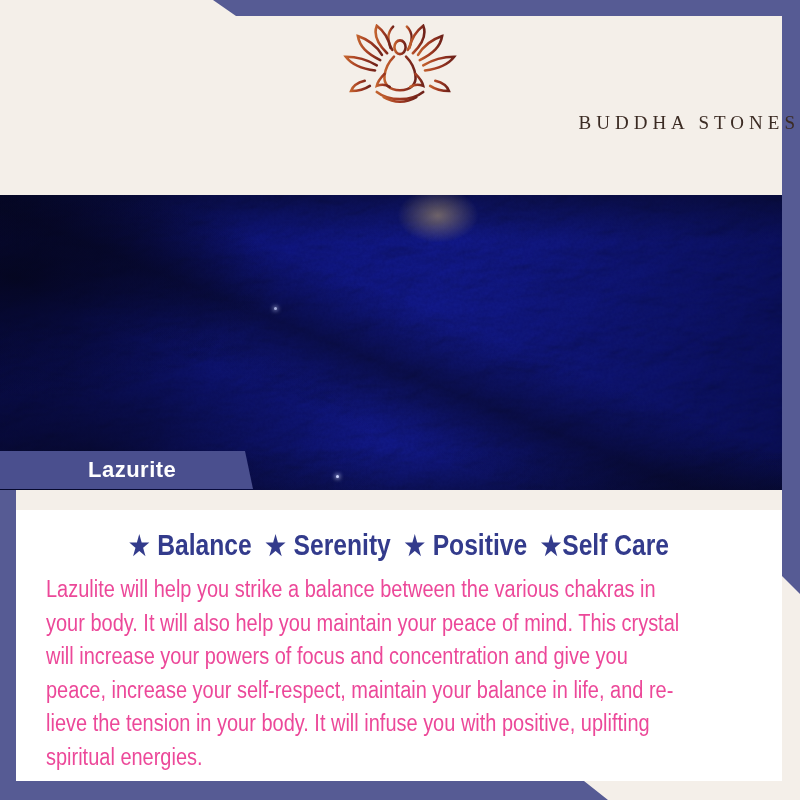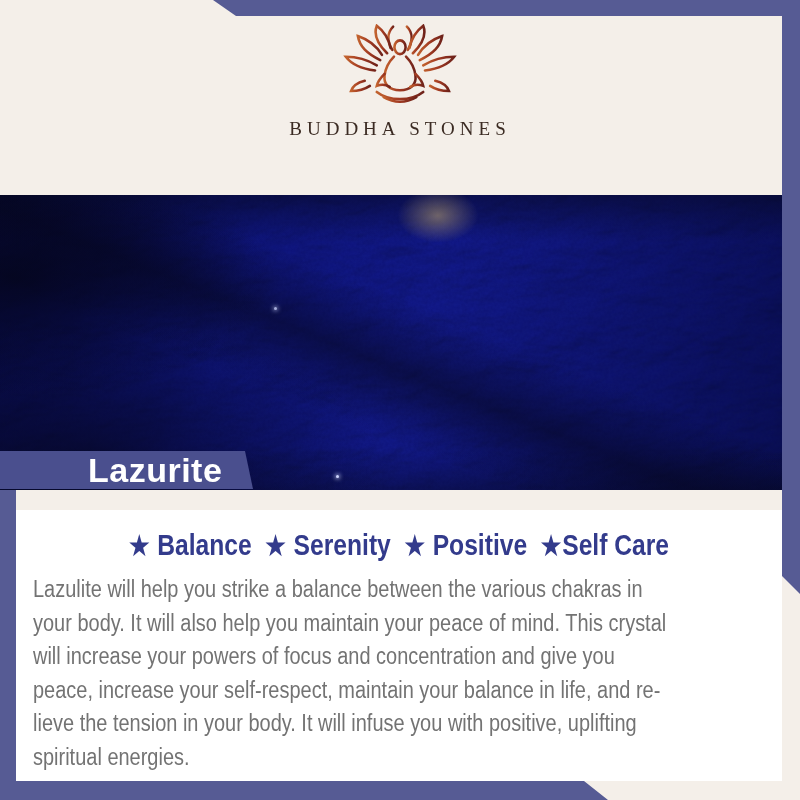--- a/index.html
+++ b/index.html
@@ -17,24 +17,23 @@
     clip-path:polygon(213px 0,800px 0,800px 594px,782px 576px,782px 16px,236px 16px);
   }
   .frame-bl{
     position:absolute;inset:0;z-index:1;
     background:#565b94;
     clip-path:polygon(0 441px,16px 441px,16px 781px,584px 781px,608px 800px,0 800px);
   }
   
   .logo-wrap{position:absolute;top:24px;left:0;width:100%;display:flex;justify-content:center;z-index:2;}
   .brand-name{
-    position:absolute;top:112px;left:0;width:100%;text-align:center;z-index:2;
+    position:absolute;top:112px;left:0;width:100%;text-align:right;z-index:2;
     font-family:"Liberation Serif",serif;font-size:19px;letter-spacing:5px;
     color:#3b2b23;
-    margin-top:6px;
   }
   .title-strip{
     position:absolute;left:165px;top:140px;width:470px;height:52px;z-index:2;
     background:#fbf9f5;display:flex;align-items:center;justify-content:center;
   }
   .title-strip h1{
     margin:0;font-size:41px;font-weight:bold;color:#3a4190;
     transform:scaleX(.82);transform-origin:center;white-space:nowrap;letter-spacing:-.5px;
   }
   
@@ -57,36 +56,36 @@
   .sparkle{position:absolute;width:4px;height:4px;border-radius:50%;background:#cfd6ff;box-shadow:0 0 4px 1px rgba(210,220,255,.8);}
   .sp1{left:22%;bottom:8%;} .sp2{left:43%;bottom:4%;width:3px;height:3px;} .sp3{left:35%;top:38%;width:3px;height:3px;opacity:.8;}
   
   .stone-banner{
     position:absolute;left:0;top:451px;width:253px;height:38px;z-index:3;
     background:#4a4f8e;
     clip-path:polygon(0 0,245px 0,253px 38px,0 38px);
     display:flex;align-items:center;
   }
   .stone-banner span{
-    padding-left:88px;color:#ffffff;font-size:34px;font-weight:bold;letter-spacing:.5px;
+    padding-left:88px;color:#ffffff;font-size:22px;font-weight:bold;letter-spacing:.5px;
   }
   
   .panel{
     position:absolute;left:16px;top:510px;width:766px;height:271px;z-index:2;
     background:#ffffff;
   }
   .features-line{
     margin-top:19px;display:flex;justify-content:center;align-items:center;
     white-space:nowrap;color:#333b8c;font-weight:bold;font-size:29px;
     transform:scaleX(.85);transform-origin:center;
   }
   .feature{display:inline-flex;align-items:center;margin:0 8px;}
   .feature .star{margin-right:9px;font-size:27px;}
   .feature:last-child .star{margin-right:1px;}
-  .body-text{margin-top:11px;padding-left:17px;color:#737373;}
+  .body-text{margin-top:11px;padding-left:30px;color:#ec4899;}
   .body-line{
     white-space:nowrap;font-size:23.5px;line-height:33.5px;
     transform:scaleX(.85);transform-origin:left center;
   }
 </style>
 </head>
 <body>
 
 <div class="canvas">
 

